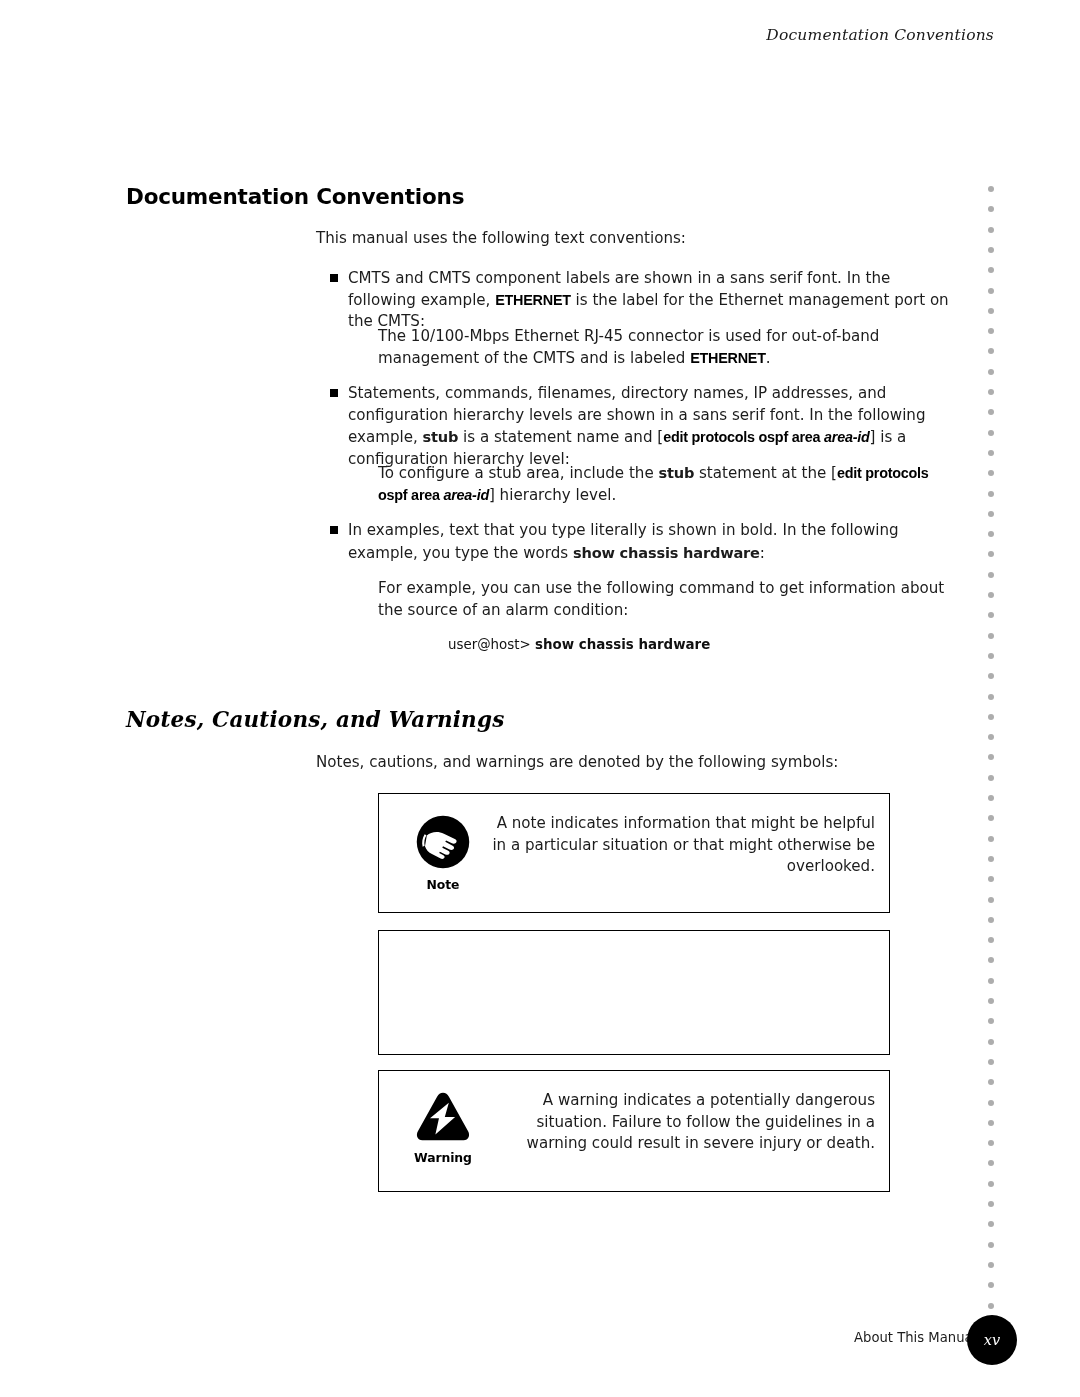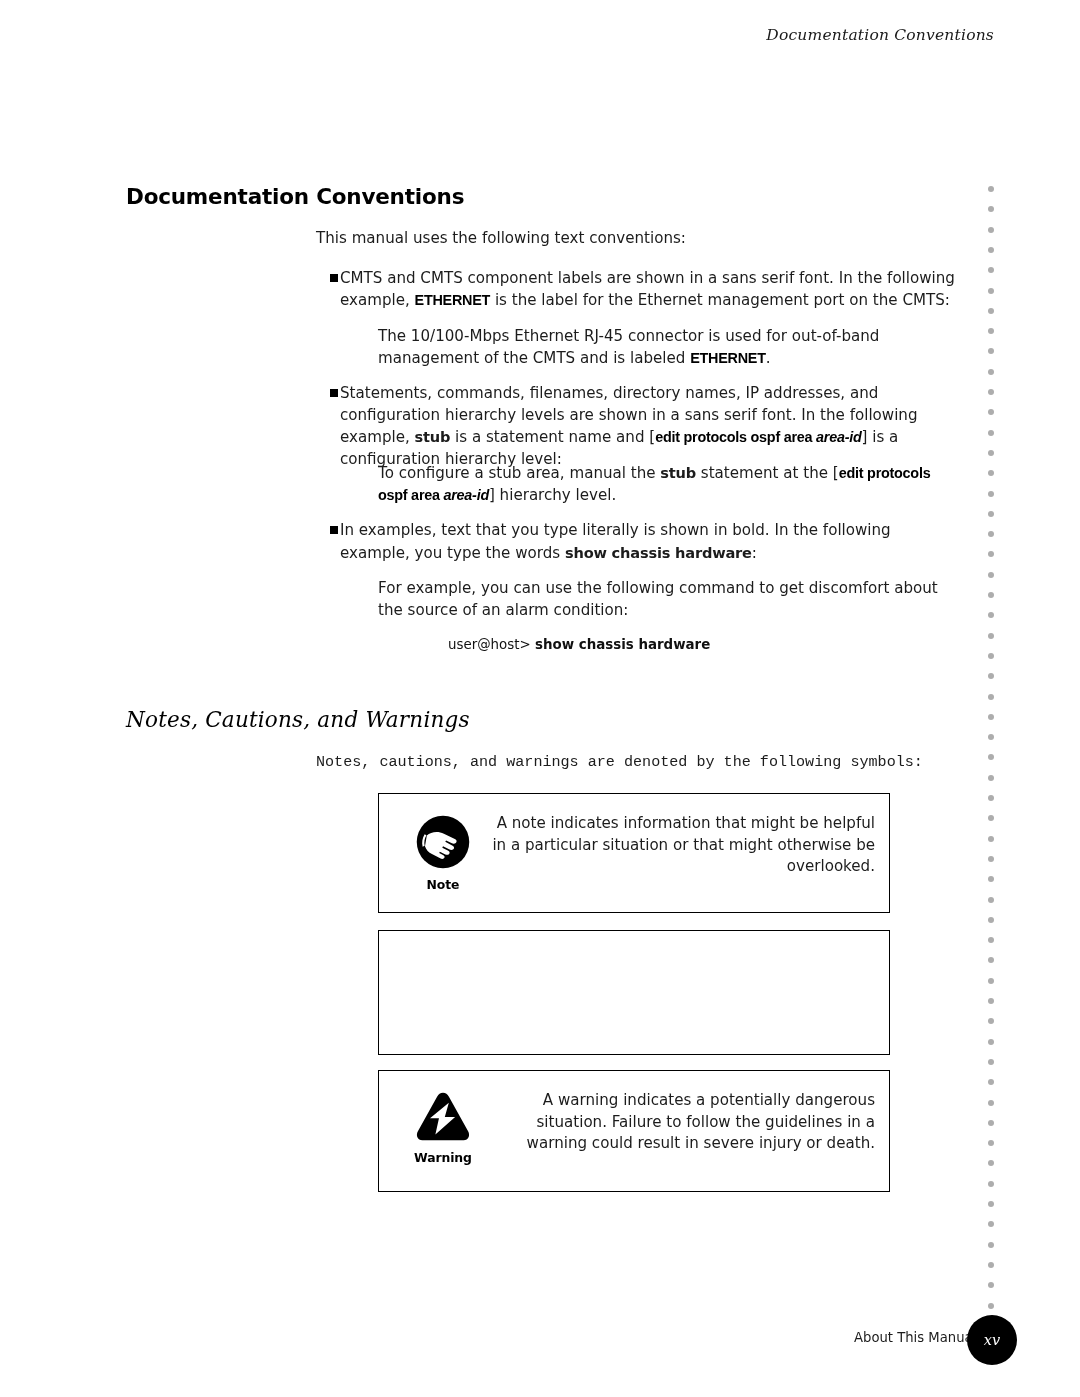--- a/index.html
+++ b/index.html
@@ -65,21 +65,21 @@
     letter-spacing: -0.2px;
     color: #000;
   }
 
   h2.section-title-2 {
     position: absolute;
     left: 126px;
     top: 707px;
     margin: 0;
     font-family: "DejaVu Serif", serif;
-    font-weight: normal;
+    font-weight: bold;
     font-style: italic;
     font-size: 21.5px;
     letter-spacing: 0.2px;
     color: #000;
   }
 
   .body-text {
     font-family: "DejaVu Sans", sans-serif;
     font-size: 15.1px;
     line-height: 21.5px;
@@ -101,21 +101,21 @@
   }
   .bullet-block .marker {
     position: absolute;
     left: 0;
     top: 6px;
     width: 8px;
     height: 8px;
     background: #000;
   }
   .bullet-block .btext {
-    margin-left: 10px;
+    margin-left: 18px;
     display: block;
   }
 
   .nested-para {
     position: absolute;
     left: 378px;
     width: 578px;
   }
 
   .code-line {
@@ -295,34 +295,34 @@
     <span class="btext"><span>CMTS and CMTS component labels are shown in a sans serif font. In the following example, </span><span class="mono">ETHERNET</span><span> is the label for the Ethernet management port on the CMTS:</span></span>
   </div>
 
   <div class="nested-para body-text" style="top:326px;"><span>The 10/100-Mbps Ethernet RJ-45 connector is used for out-of-band management of the CMTS and is labeled </span><span class="mono">ETHERNET</span><span>.</span></div>
 
   <div class="bullet-block body-text" style="top:383px;">
     <span class="marker"></span>
     <span class="btext"><span>Statements, commands, filenames, directory names, IP addresses, and configuration hierarchy levels are shown in a sans serif font. In the following example, </span><span class="sbold">stub</span><span> is a statement name and [</span><span class="mono">edit protocols ospf area </span><span class="mono-i">area-id</span><span>] is a configuration hierarchy level:</span></span>
   </div>
 
-  <div class="nested-para body-text" style="top:462px;"><span>To configure a stub area, manual the </span><span class="sbold">stub</span><span> statement at the [</span><span class="mono">edit protocols ospf area </span><span class="mono-i">area-id</span><span>] hierarchy level.</span></div>
+  <div class="nested-para body-text" style="top:462px;"><span>To configure a stub area, include the </span><span class="sbold">stub</span><span> statement at the [</span><span class="mono">edit protocols ospf area </span><span class="mono-i">area-id</span><span>] hierarchy level.</span></div>
 
   <div class="bullet-block body-text" style="top:520px;">
     <span class="marker"></span>
     <span class="btext"><span>In examples, text that you type literally is shown in bold. In the following example, you type the words </span><span class="sbold">show chassis hardware</span><span>:</span></span>
   </div>
 
-  <div class="nested-para body-text" style="top:578px;">For example, you can use the following command to get discomfort about the source of an alarm condition:</div>
+  <div class="nested-para body-text" style="top:578px;">For example, you can use the following command to get information about the source of an alarm condition:</div>
 
   <div class="code-line" style="top:637px;"><span>user@host&gt; </span><b>show chassis hardware</b></div>
 
   <h2 class="section-title-2">Notes, Cautions, and Warnings</h2>
 
-  <div class="intro body-text" style="top:752px;font-family:Liberation Mono, monospace;">Notes, cautions, and warnings are denoted by the following symbols:</div>
+  <div class="intro body-text" style="top:752px;">Notes, cautions, and warnings are denoted by the following symbols:</div>
 
   <div class="admon" style="top:793px; height:120px;">
     <div class="admon-inner">
       <div class="admon-iconwrap">
         <svg width="56" height="56" viewBox="0 0 64 64">
           <circle cx="32" cy="32" r="30" fill="#000"></circle>
           <path d="M12 20 L30 16 L44 22 L50 30 L44 34 L30 30 L18 34 Z" fill="#fff" opacity="0"></path>
 
           <path d="M13.5 24.5 C18 20.5 26 19 33 22.5 L45.5 28.5 C47.8 29.6 48.2 31.6 46.6 33.0 C45.3 34.1 43.6 34.1 42.2 33.4 L35.5 30.2 L34.6 31.8 L43.0 36.2 C44.9 37.2 45.2 39.1 43.8 40.3 C42.6 41.4 40.9 41.4 39.5 40.7 L32.0 36.9 L31.2 38.5 L38.0 42.1 C39.8 43.0 40.1 44.8 38.8 45.9 C37.6 46.9 36.0 46.9 34.7 46.3 L28.4 43.1 L27.7 44.6 L32.5 47.2 C34.1 48.0 34.3 49.6 33.1 50.6 C32.0 51.5 30.5 51.5 29.3 50.9 L18.8 45.5 C15.3 43.7 12.6 40.6 11.4 36.9 Z" fill="#fff"></path>
           <path d="M11.0 36.2 C10.2 32.0 10.9 27.8 13.0 24.3 L11.0 23.0 C8.4 27.2 7.6 32.4 8.7 37.4 Z" fill="#fff"></path>

